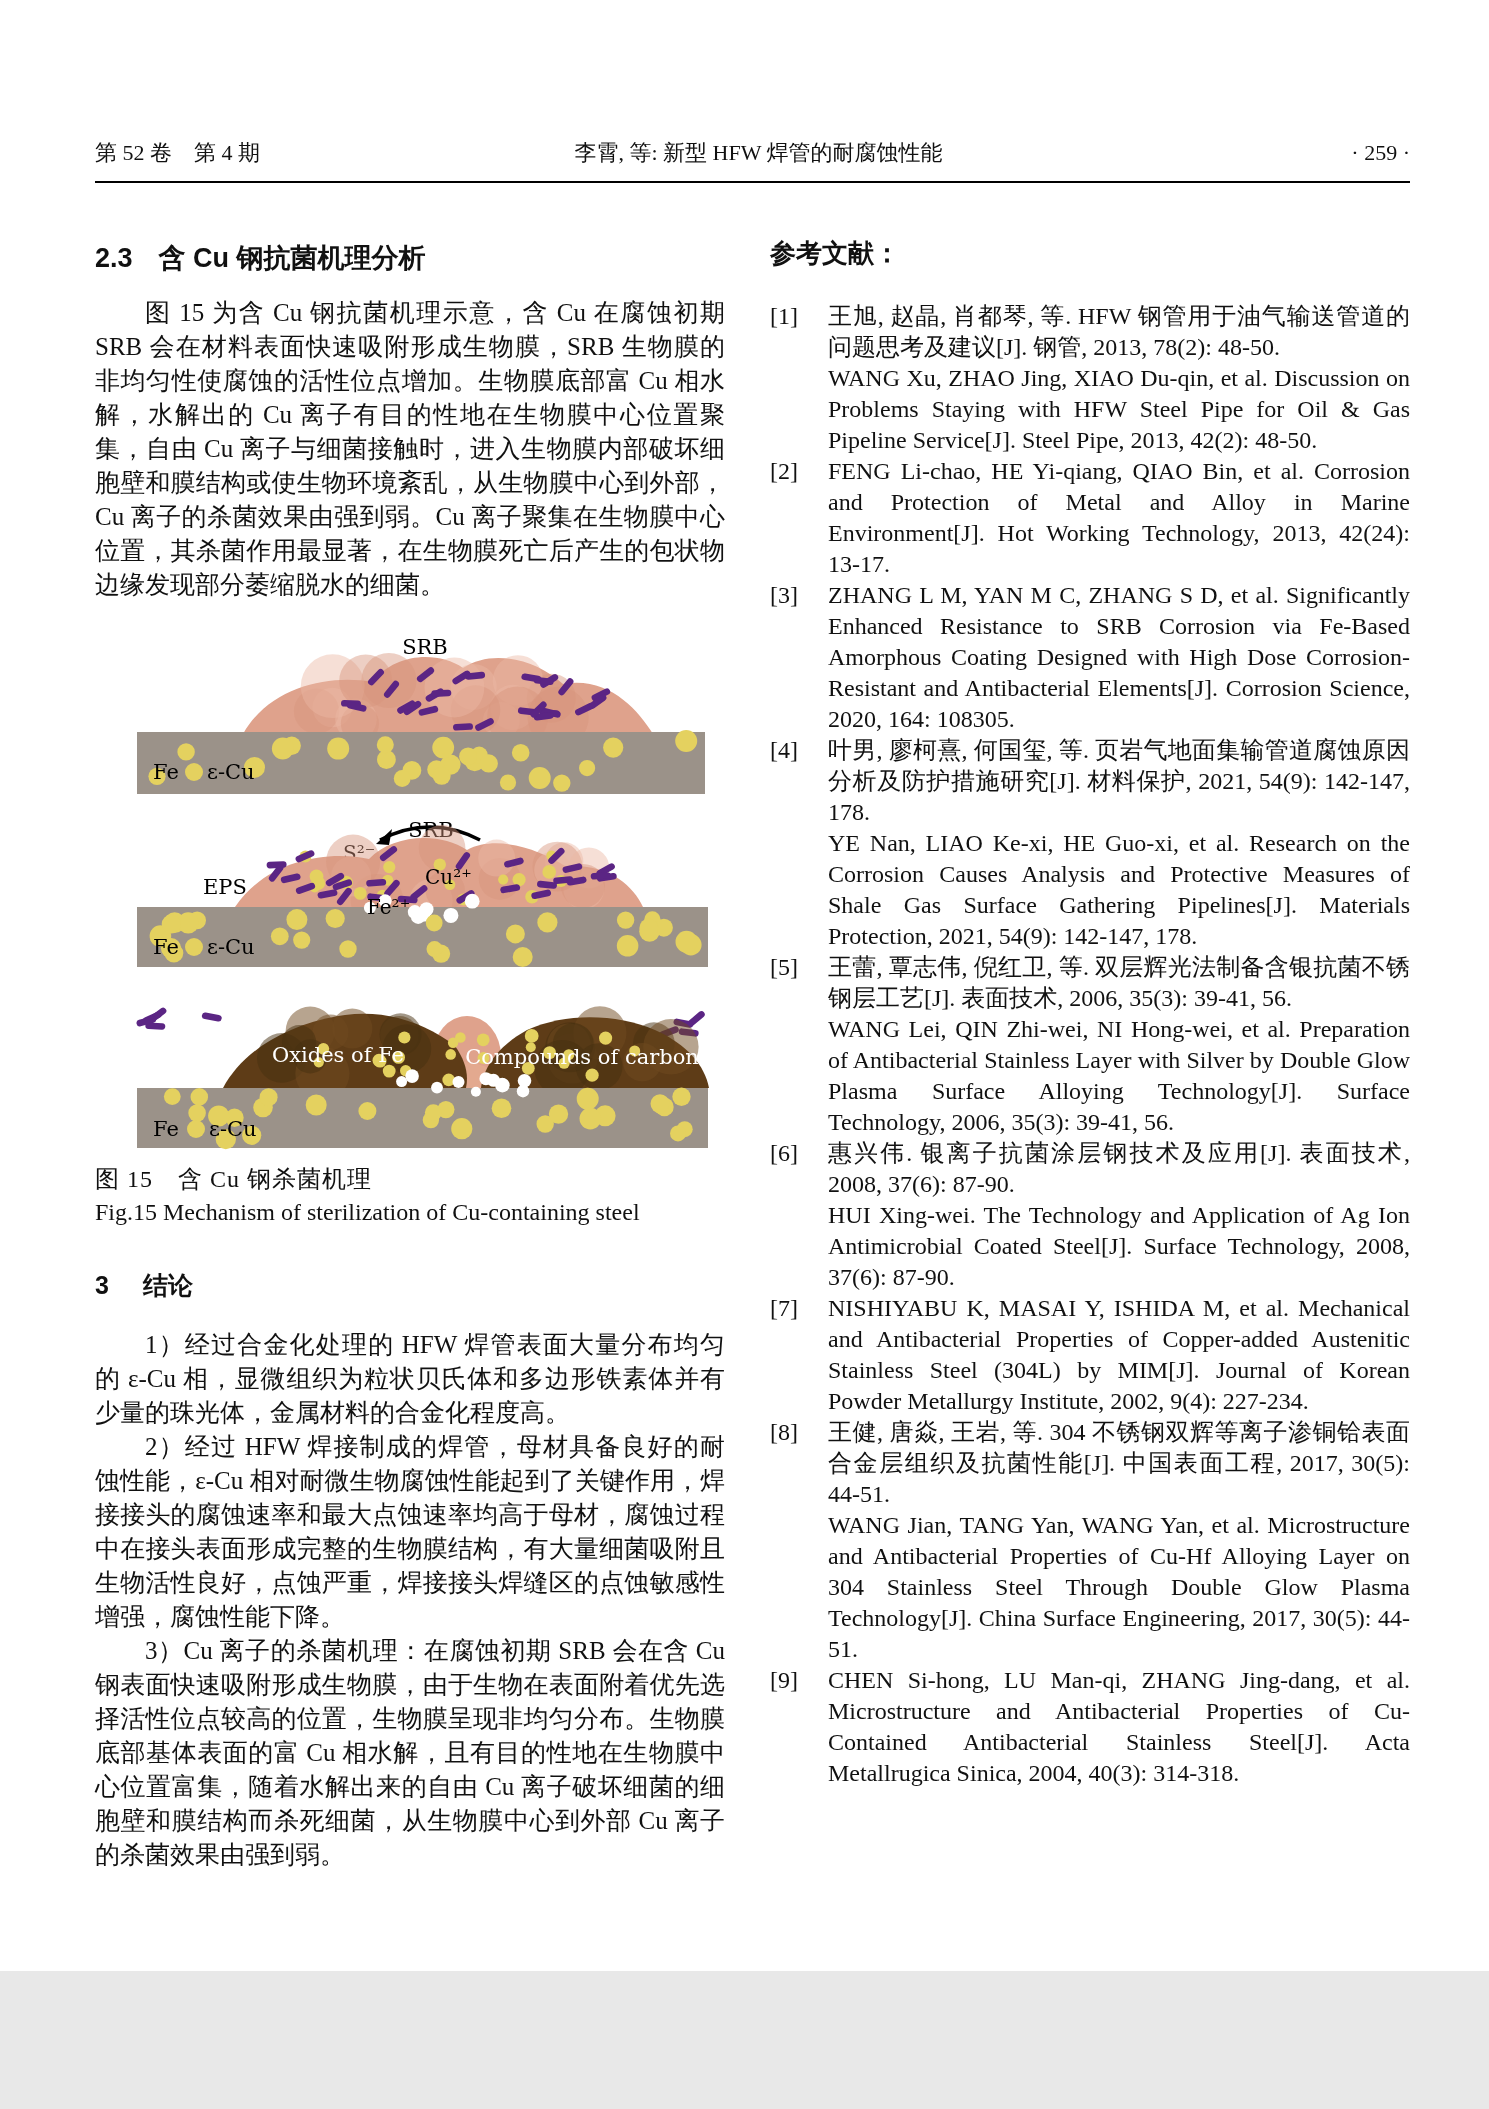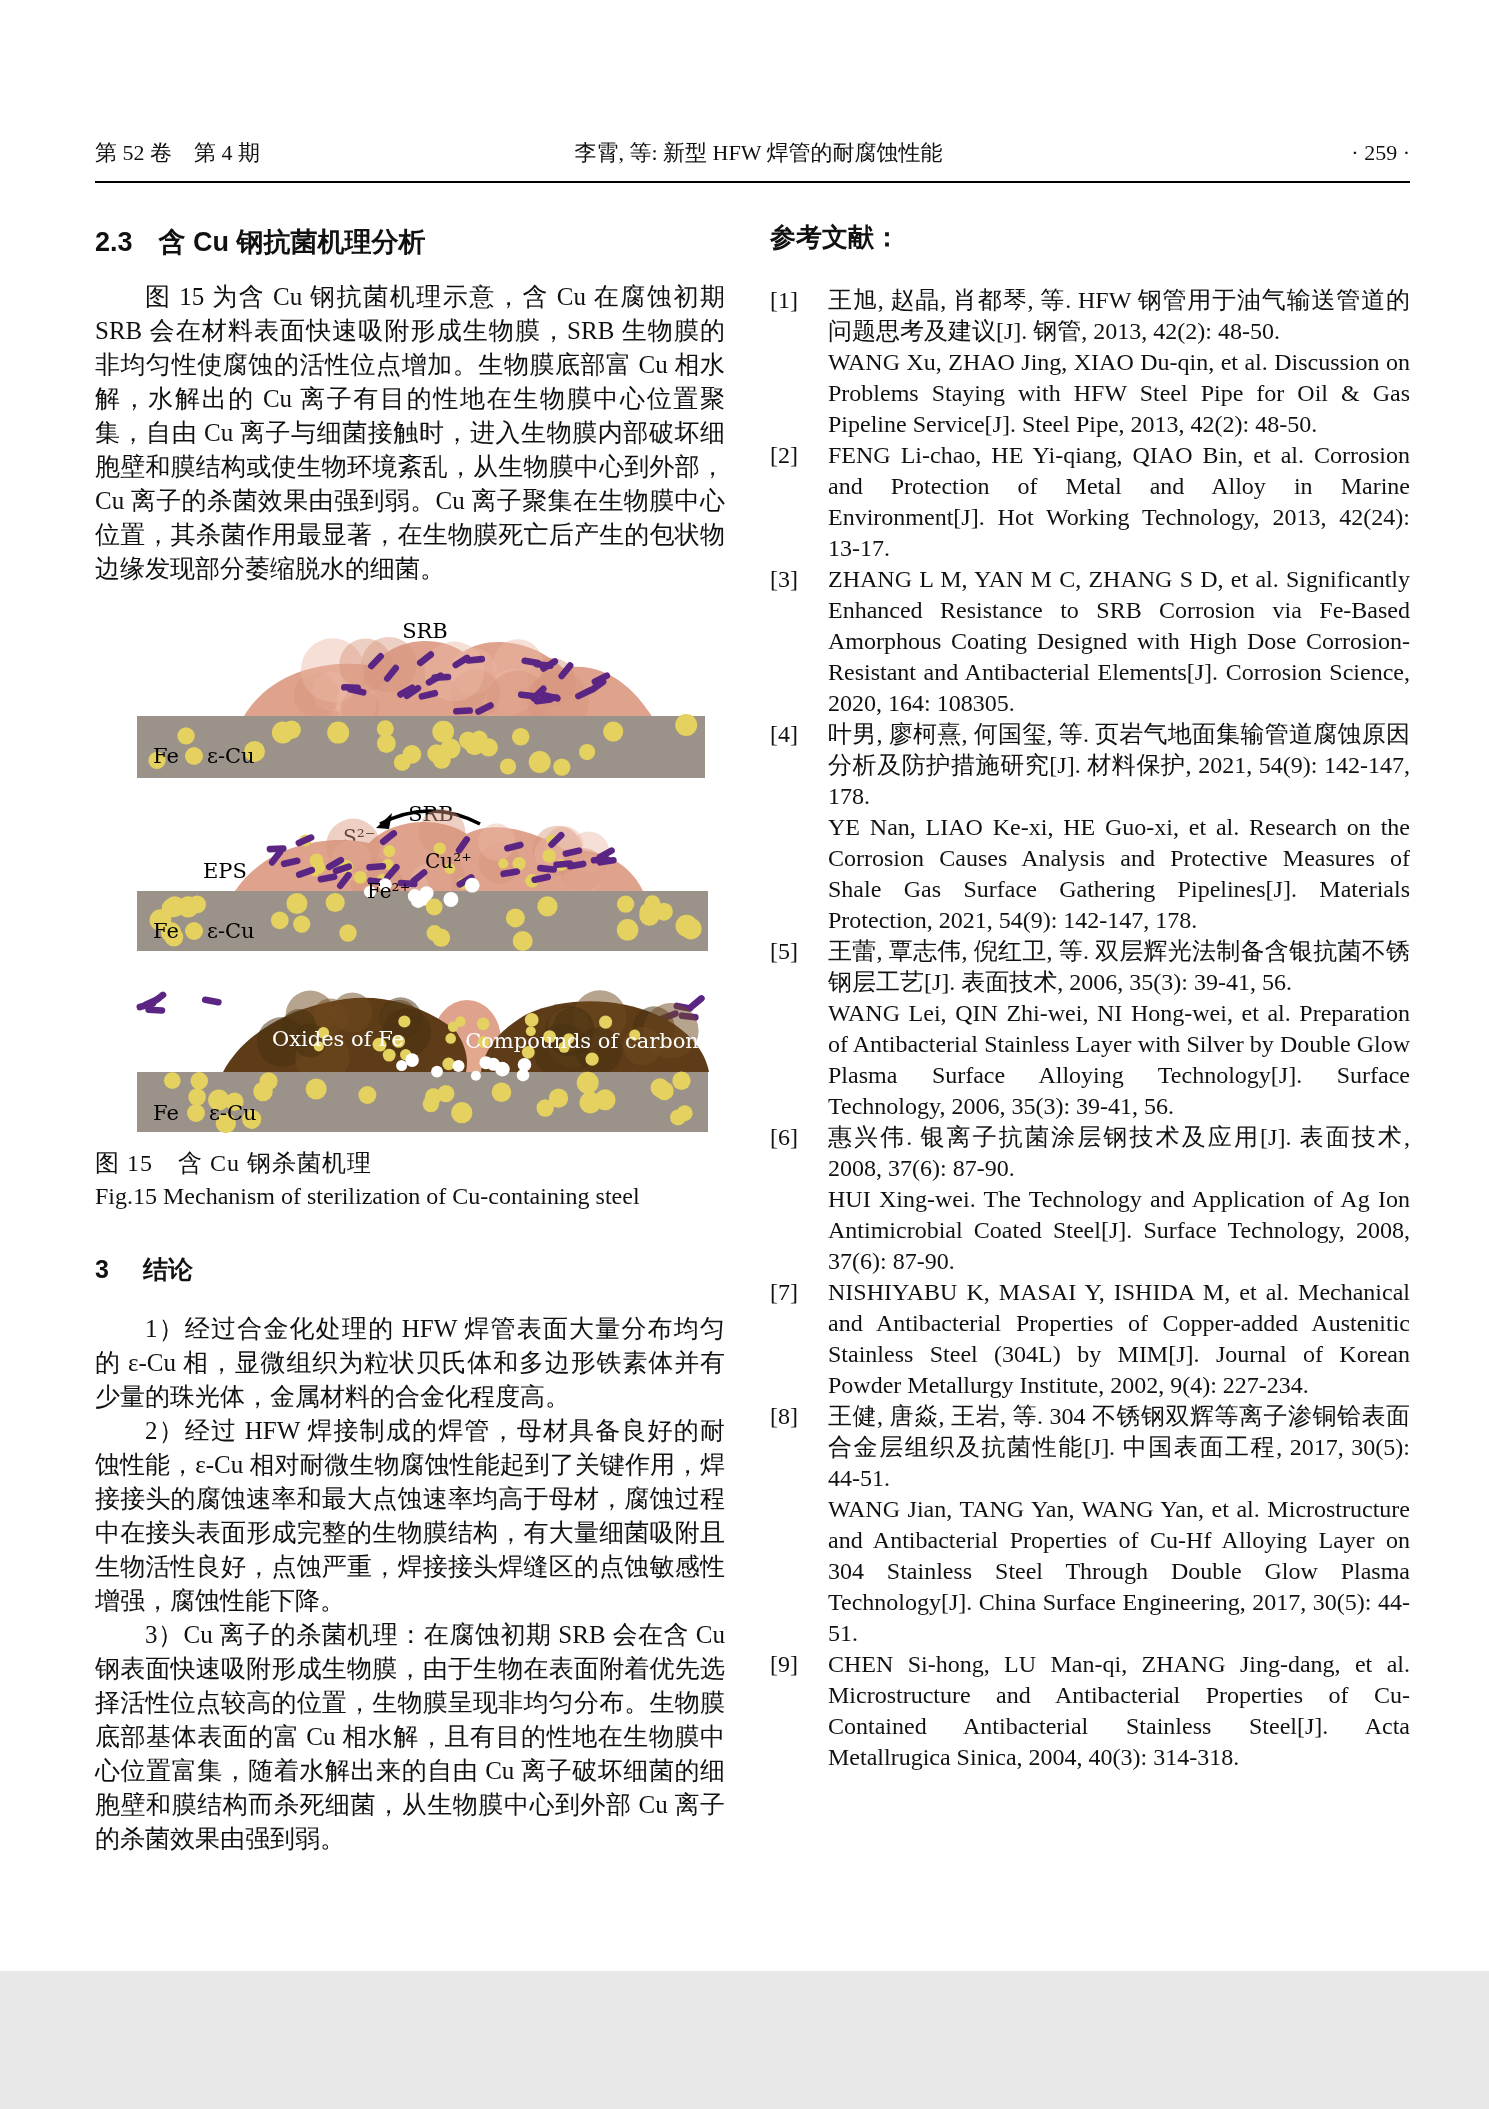--- a/index.html
+++ b/index.html
@@ -16,21 +16,21 @@
     position:absolute;left:95px;top:138px;width:1315px;
     display:flex;justify-content:space-between;align-items:baseline;
     font-size:22px;
   }
   .run-head .center{position:absolute;left:12px;right:0;text-align:center;}
   .head-rule{
     position:absolute;left:95px;top:181px;width:1315px;height:0;
     border-top:2.5px solid #000;
   }
   
-  .col{position:absolute;top:200px;}
+  .col{position:absolute;top:216px;}
   .col-left{left:95px;width:630px;}
   .col-right{left:770px;width:640px;}
   
   .h-sub{
     font-family:"Liberation Sans","DejaVu Sans",sans-serif;
     font-weight:bold;font-size:27px;margin:24px 0 20px 0;
   }
   .h-sub .h-num{margin-right:26px;}
   .h-main{
     font-family:"Liberation Sans","DejaVu Sans",sans-serif;
@@ -414,21 +414,21 @@
     <p class="body-text">2）经过 HFW 焊接制成的焊管，母材具备良好的耐蚀性能，ε-Cu 相对耐微生物腐蚀性能起到了关键作用，焊接接头的腐蚀速率和最大点蚀速率均高于母材，腐蚀过程中在接头表面形成完整的生物膜结构，有大量细菌吸附且生物活性良好，点蚀严重，焊接接头焊缝区的点蚀敏感性增强，腐蚀性能下降。</p>
     <p class="body-text">3）Cu 离子的杀菌机理：在腐蚀初期 SRB 会在含 Cu 钢表面快速吸附形成生物膜，由于生物在表面附着优先选择活性位点较高的位置，生物膜呈现非均匀分布。生物膜底部基体表面的富 Cu 相水解，且有目的性地在生物膜中心位置富集，随着水解出来的自由 Cu 离子破坏细菌的细胞壁和膜结构而杀死细菌，从生物膜中心到外部 Cu 离子的杀菌效果由强到弱。</p>
   </div>
 
   <div class="col col-right">
     <div class="refs-title">参考文献：</div>
 
     <div class="ref-item">
       <div class="ref-id">[1]</div>
       <div class="ref-text">
-        <p>王旭, 赵晶, 肖都琴, 等. HFW 钢管用于油气输送管道的问题思考及建议[J]. 钢管, 2013, 42(2): 48-50.</p>
+        <p>王旭, 赵晶, 肖都琴, 等. HFW 钢管用于油气输送管道的问题思考及建议[J]. 钢管, 2013, 78(2): 48-50.</p>
         <p>WANG Xu, ZHAO Jing, XIAO Du-qin, et al. Discussion on Problems Staying with HFW Steel Pipe for Oil &amp; Gas Pipeline Service[J]. Steel Pipe, 2013, 42(2): 48-50.</p>
       </div>
     </div>
     <div class="ref-item">
       <div class="ref-id">[2]</div>
       <div class="ref-text">
         <p>FENG Li-chao, HE Yi-qiang, QIAO Bin, et al. Corrosion and Protection of Metal and Alloy in Marine Environment[J]. Hot Working Technology, 2013, 42(24): 13-17.</p>
       </div>
     </div>
     <div class="ref-item">

